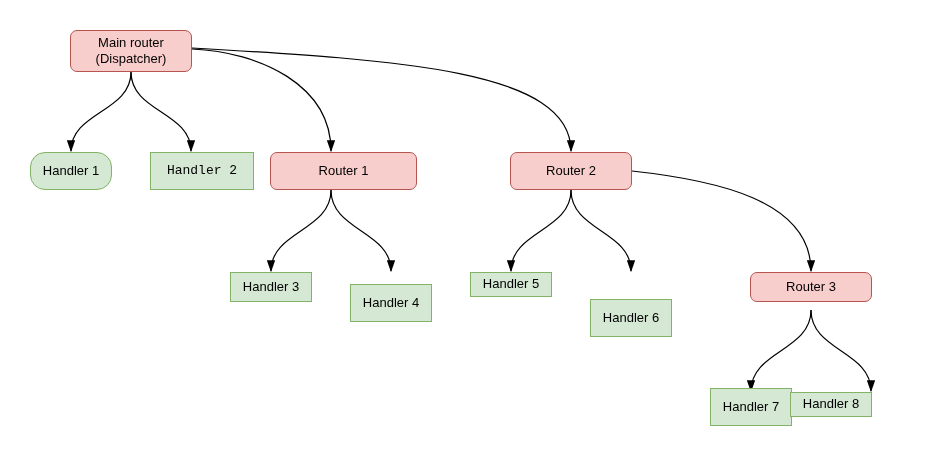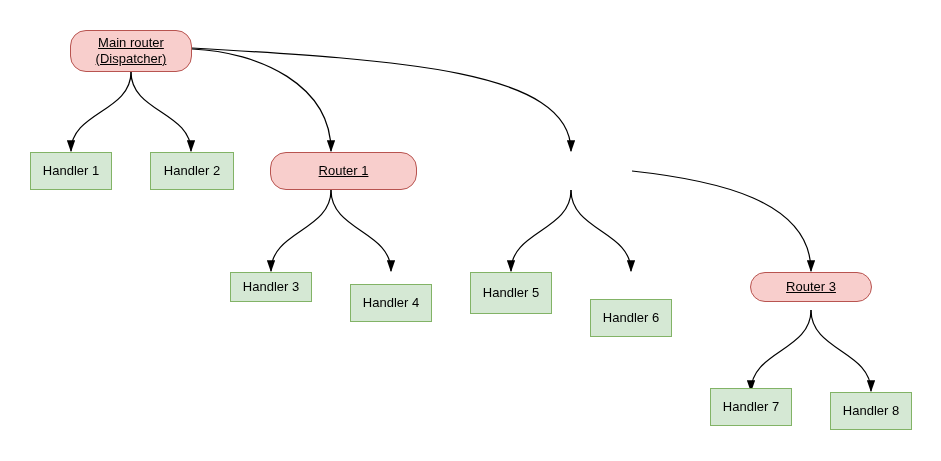--- a/index.html
+++ b/index.html
@@ -46,22 +46,21 @@
     justify-content: center;
     text-align: center;
     font-size: 13px;
     line-height: 1.25;
     color: #000000;
     white-space: pre-line;
   }
   .node.router {
     background: var(--router-fill);
     border: 1px solid var(--router-stroke);
-    border-radius: 16px;
-    text-decoration: underline;
+    border-radius: 7px;
   }
   .node.handler {
     background: var(--handler-fill);
     border: 1px solid var(--handler-stroke);
     border-radius: 0;
   }
 </style>
 </head>
 <body>
 
@@ -83,34 +82,35 @@
     <path class="edge" marker-end="url(#arrowhead)" d="M571,190 C571,231 511,231 511,271"></path>
     <path class="edge" marker-end="url(#arrowhead)" d="M571,190 C571,231 631,231 631,271"></path>
     <path class="edge" marker-end="url(#arrowhead)" d="M632,171 C715,180 811,200 811,271"></path>
     <path class="edge" marker-end="url(#arrowhead)" d="M811,310 C811,351 751,351 751,391"></path>
     <path class="edge" marker-end="url(#arrowhead)" d="M811,310 C811,351 871,351 871,391"></path>
   </svg>
 
   <div class="node router" style="left:70px;  top:30px;  width:122px; height:42px;">Main router
 (Dispatcher)</div>
 
-  <div class="node handler" style="left:30px;  top:152px; width:82px;  height:38px;">Handler 1</div>
+  <div class="node handler" style="left:30px;  top:152px; width:82px;  height:38px;border-radius:15px;">Handler 1</div>
 
-  <div class="node handler" style="left:150px; top:152px; width:84px;  height:38px;">Handler 2</div>
+  <div class="node handler" style="left:150px; top:152px; width:104px;  height:38px;font-family:Liberation Mono, monospace;">Handler 2</div>
 
   <div class="node router" style="left:270px; top:152px; width:147px; height:38px;">Router 1</div>
 
+  <div class="node router" style="left:510px; top:152px; width:122px; height:38px;">Router 2</div>
 
   <div class="node handler" style="left:230px; top:272px; width:82px;  height:30px;">Handler 3</div>
 
   <div class="node handler" style="left:350px; top:284px; width:82px;  height:38px;">Handler 4</div>
 
-  <div class="node handler" style="left:470px; top:272px; width:82px;  height:42px;">Handler 5</div>
+  <div class="node handler" style="left:470px; top:272px; width:82px;  height:25px;">Handler 5</div>
 
   <div class="node handler" style="left:590px; top:272px; width:82px;  height:38px;margin-top:27px;">Handler 6</div>
 
   <div class="node router" style="left:750px; top:272px; width:122px; height:30px;">Router 3</div>
 
   <div class="node handler" style="left:710px; top:388px; width:82px;  height:38px;">Handler 7</div>
 
-  <div class="node handler" style="left:830px; top:392px; width:82px;  height:38px;">Handler 8</div>
+  <div class="node handler" style="left:790px; top:392px; width:82px;  height:25px;">Handler 8</div>
 
 </div>
 
 </body></html>

